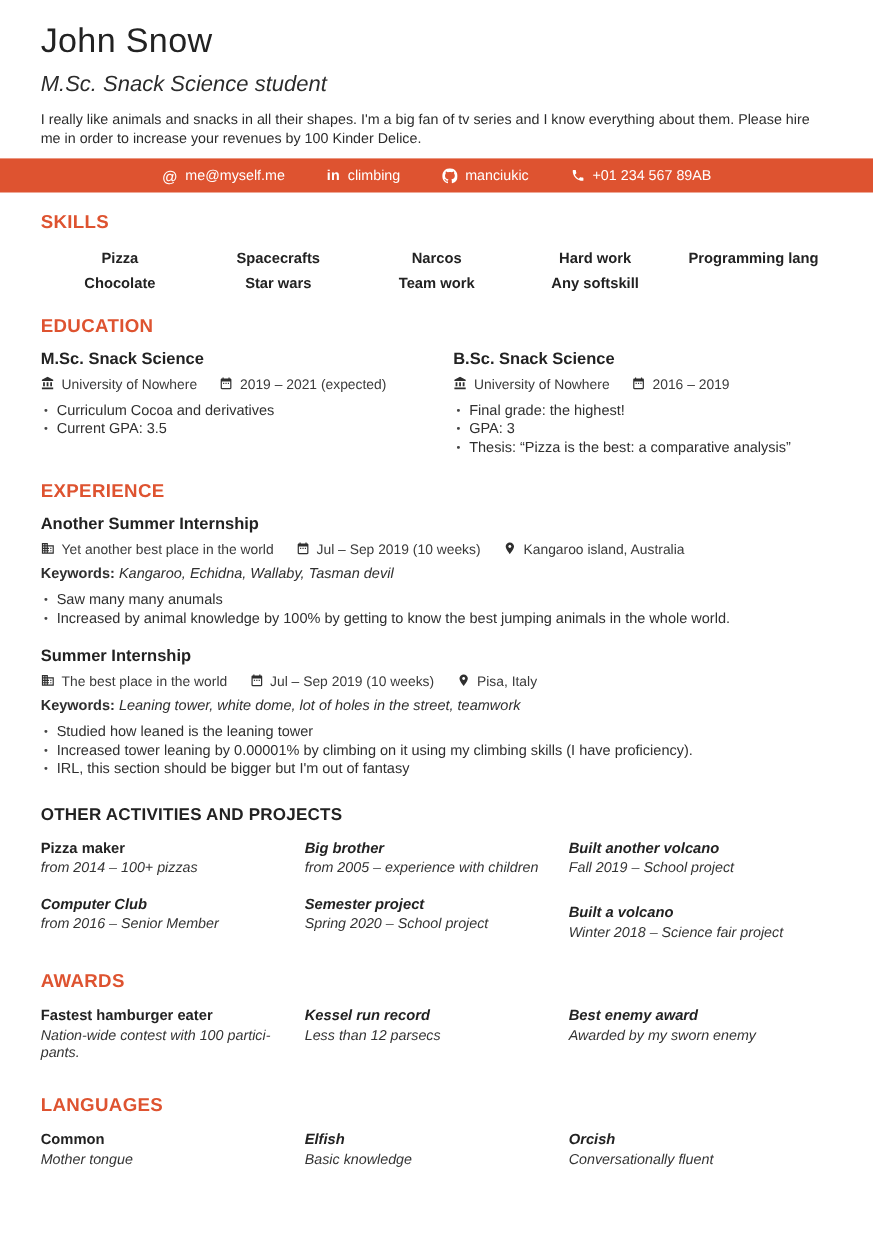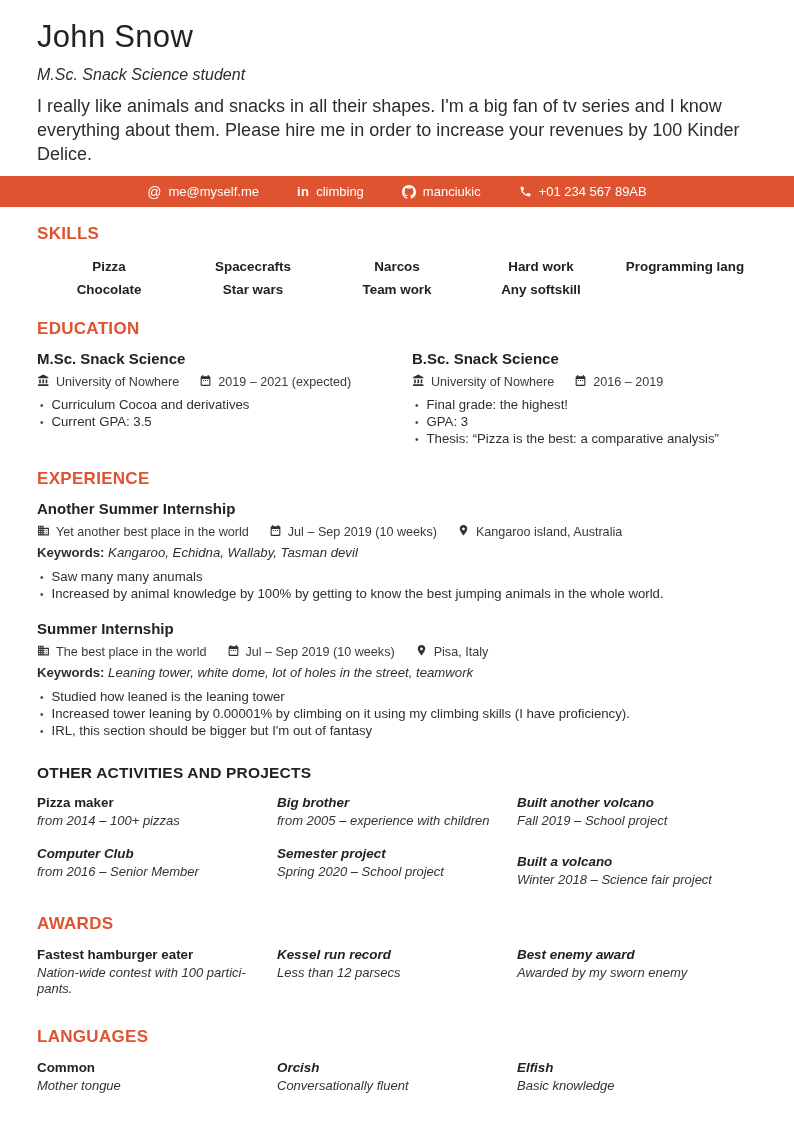--- a/index.html
+++ b/index.html
@@ -8,22 +8,22 @@
   body {
     width:794px; height:1123px; margin:0 auto; position:relative;
     font-family:"Liberation Sans","DejaVu Sans",sans-serif; color:var(--body);
     overflow:hidden;
   }
   .inset { padding-left:37px; padding-right:37px; }
 
   
   .header { padding-top:19px; }
   .name { font-size:31px; font-weight:400; color:var(--ink); letter-spacing:.3px; }
-  .subtitle { font-style:italic; font-size:16px; color:#2c2c2c; margin-top:11px; }
-  .summary { font-size:18px; line-height:1.32; color:#2c2c2c; margin-top:11px; }
+  .subtitle { font-style:italic; font-size:20px; color:#2c2c2c; margin-top:11px; }
+  .summary { font-size:13px; line-height:1.32; color:#2c2c2c; margin-top:11px; }
 
   
   .contact-bar {
     margin-top:10px; background:var(--accent); height:31px; width:794px;
     display:flex; align-items:center; justify-content:center; gap:38px;
     color:#fff; font-size:13px;
   }
   .contact-item { display:inline-flex; align-items:center; gap:7px; color:#fff; text-decoration:none; }
   .ci { display:inline-flex; align-items:center; justify-content:center; }
   .ci svg { display:block; }
@@ -333,21 +333,21 @@
 </div>
 
 <div class="languages inset">
   <div class="section-heading">LANGUAGES</div>
   <div class="tri-grid">
     <div class="entry upright">
       <div class="entry-title-sm">Common</div>
       <div class="entry-desc">Mother tongue</div>
     </div>
     <div class="entry">
+      <div class="entry-title-sm">Elfish</div>
+      <div class="entry-desc">Basic knowledge</div>
+    </div>
+    <div class="entry">
       <div class="entry-title-sm">Orcish</div>
       <div class="entry-desc">Conversationally fluent</div>
     </div>
-    <div class="entry">
-      <div class="entry-title-sm">Elfish</div>
-      <div class="entry-desc">Basic knowledge</div>
-    </div>
   </div>
 </div>
 
 </body></html>

